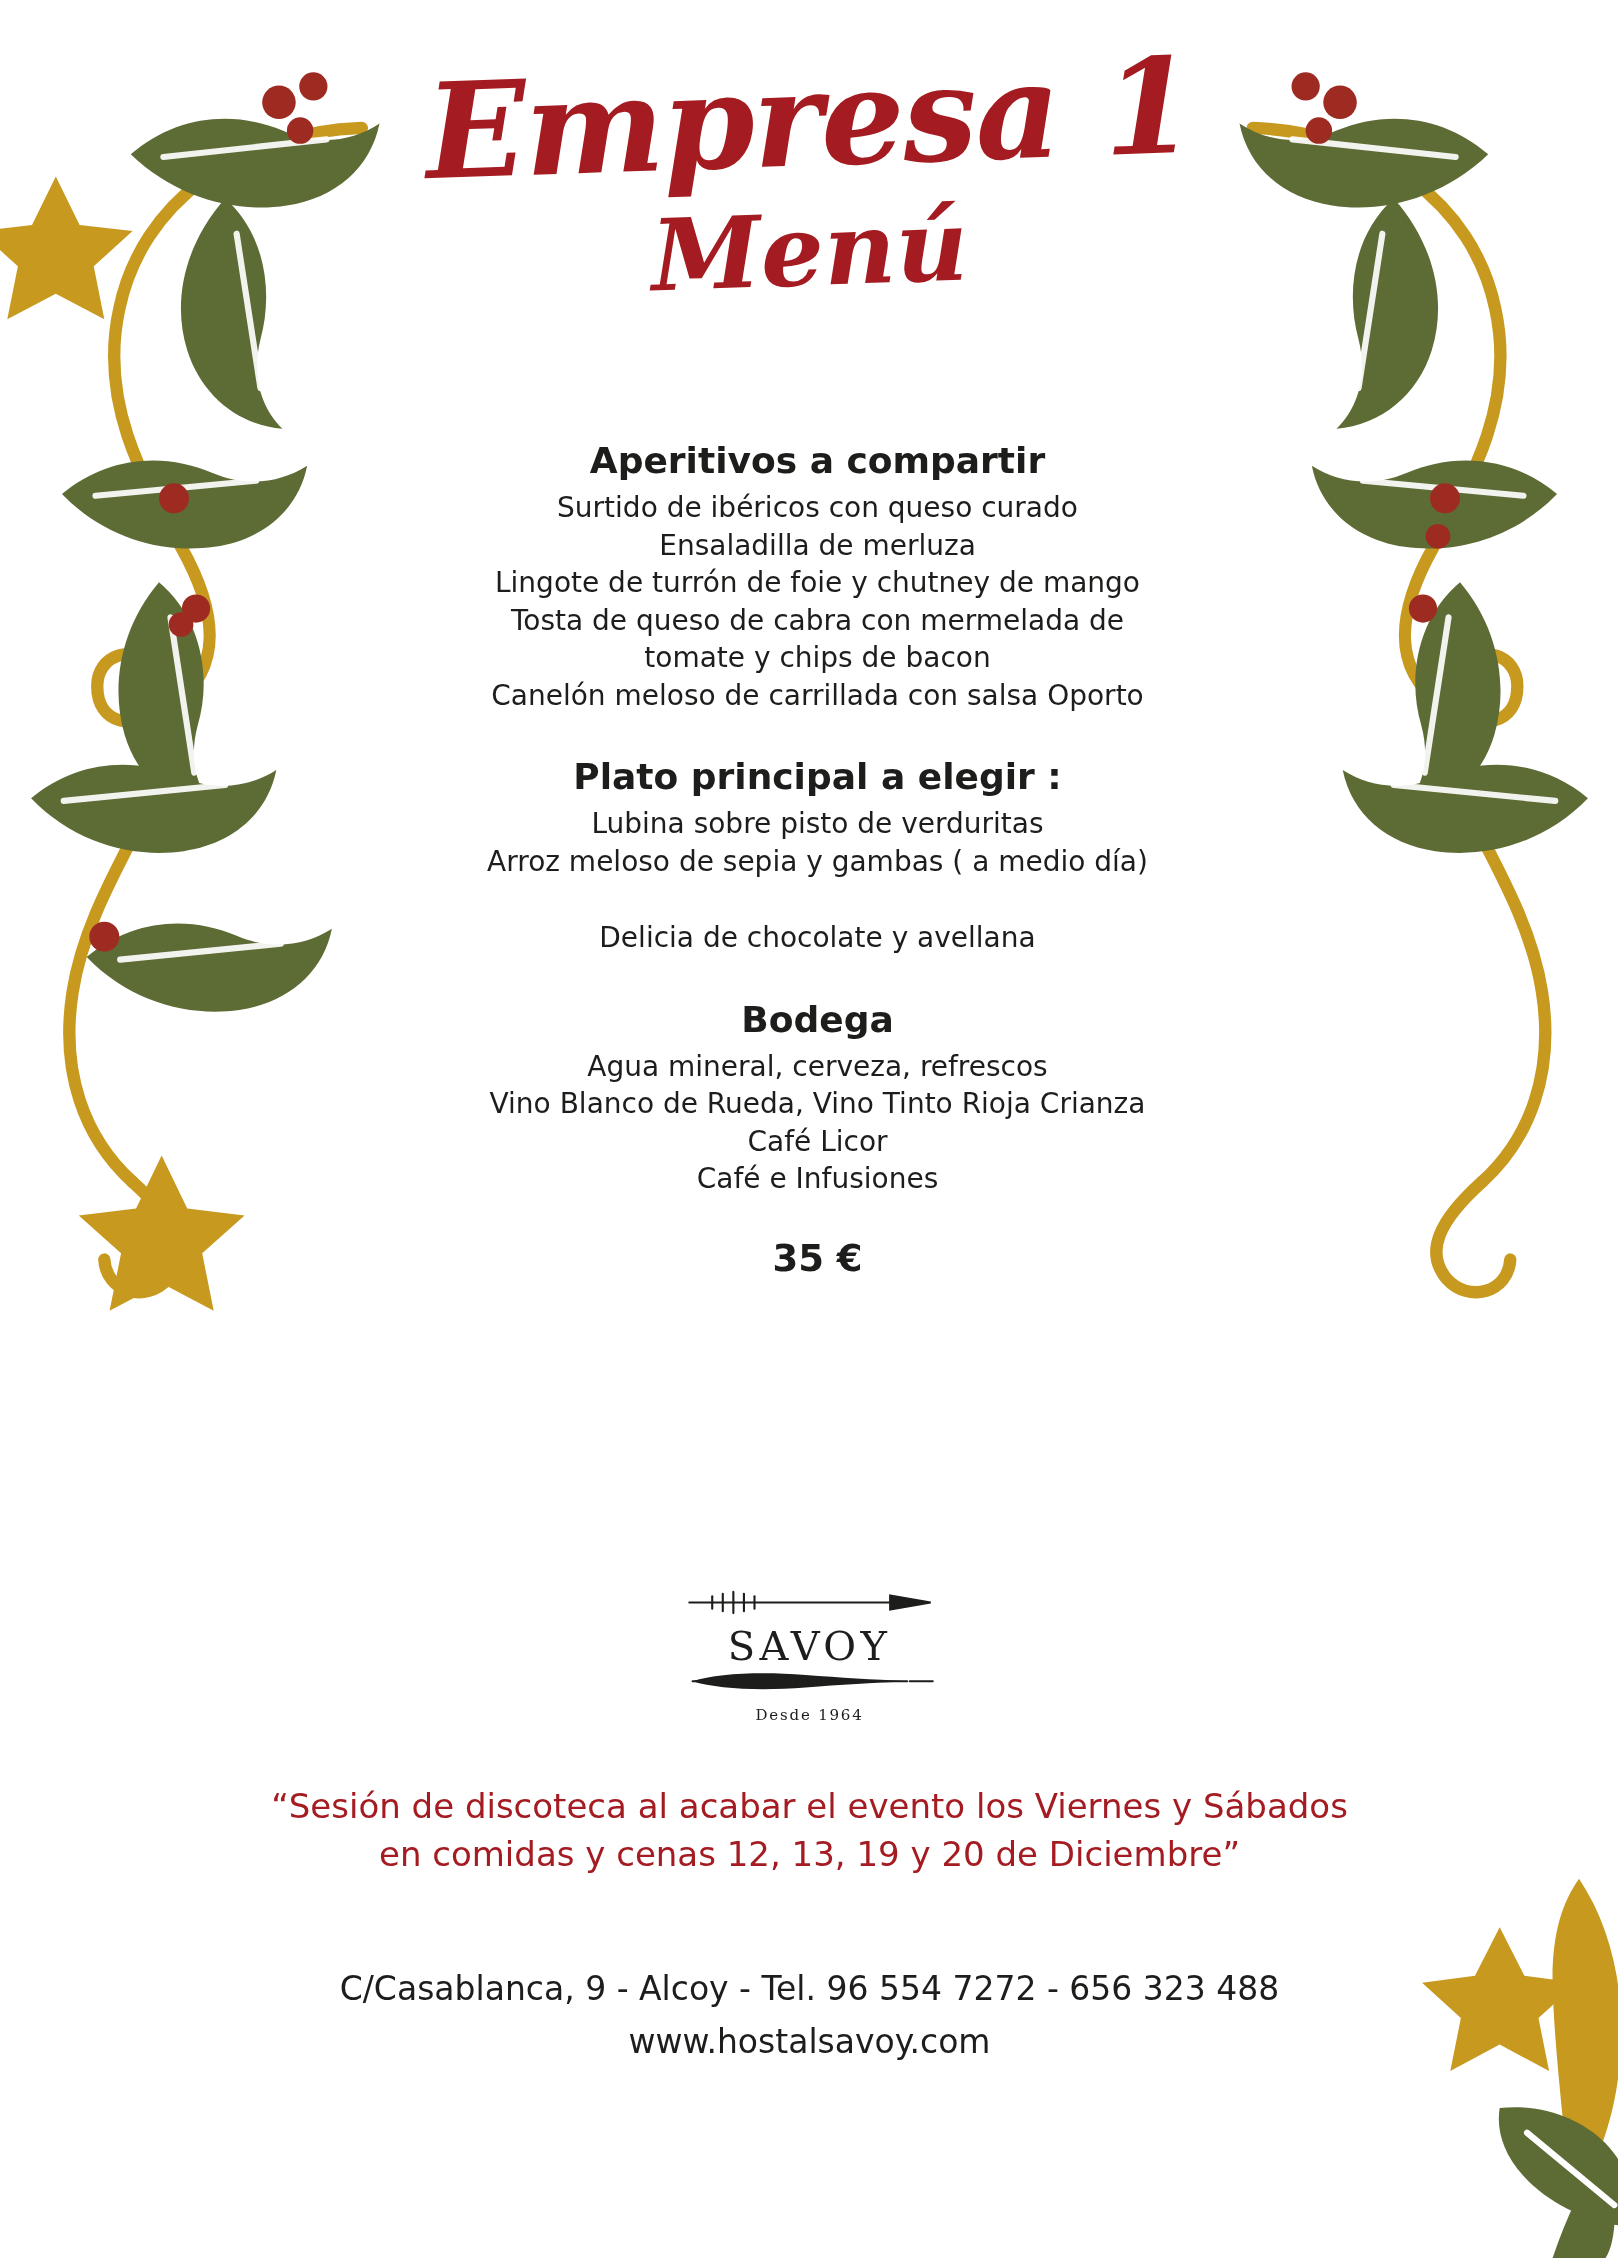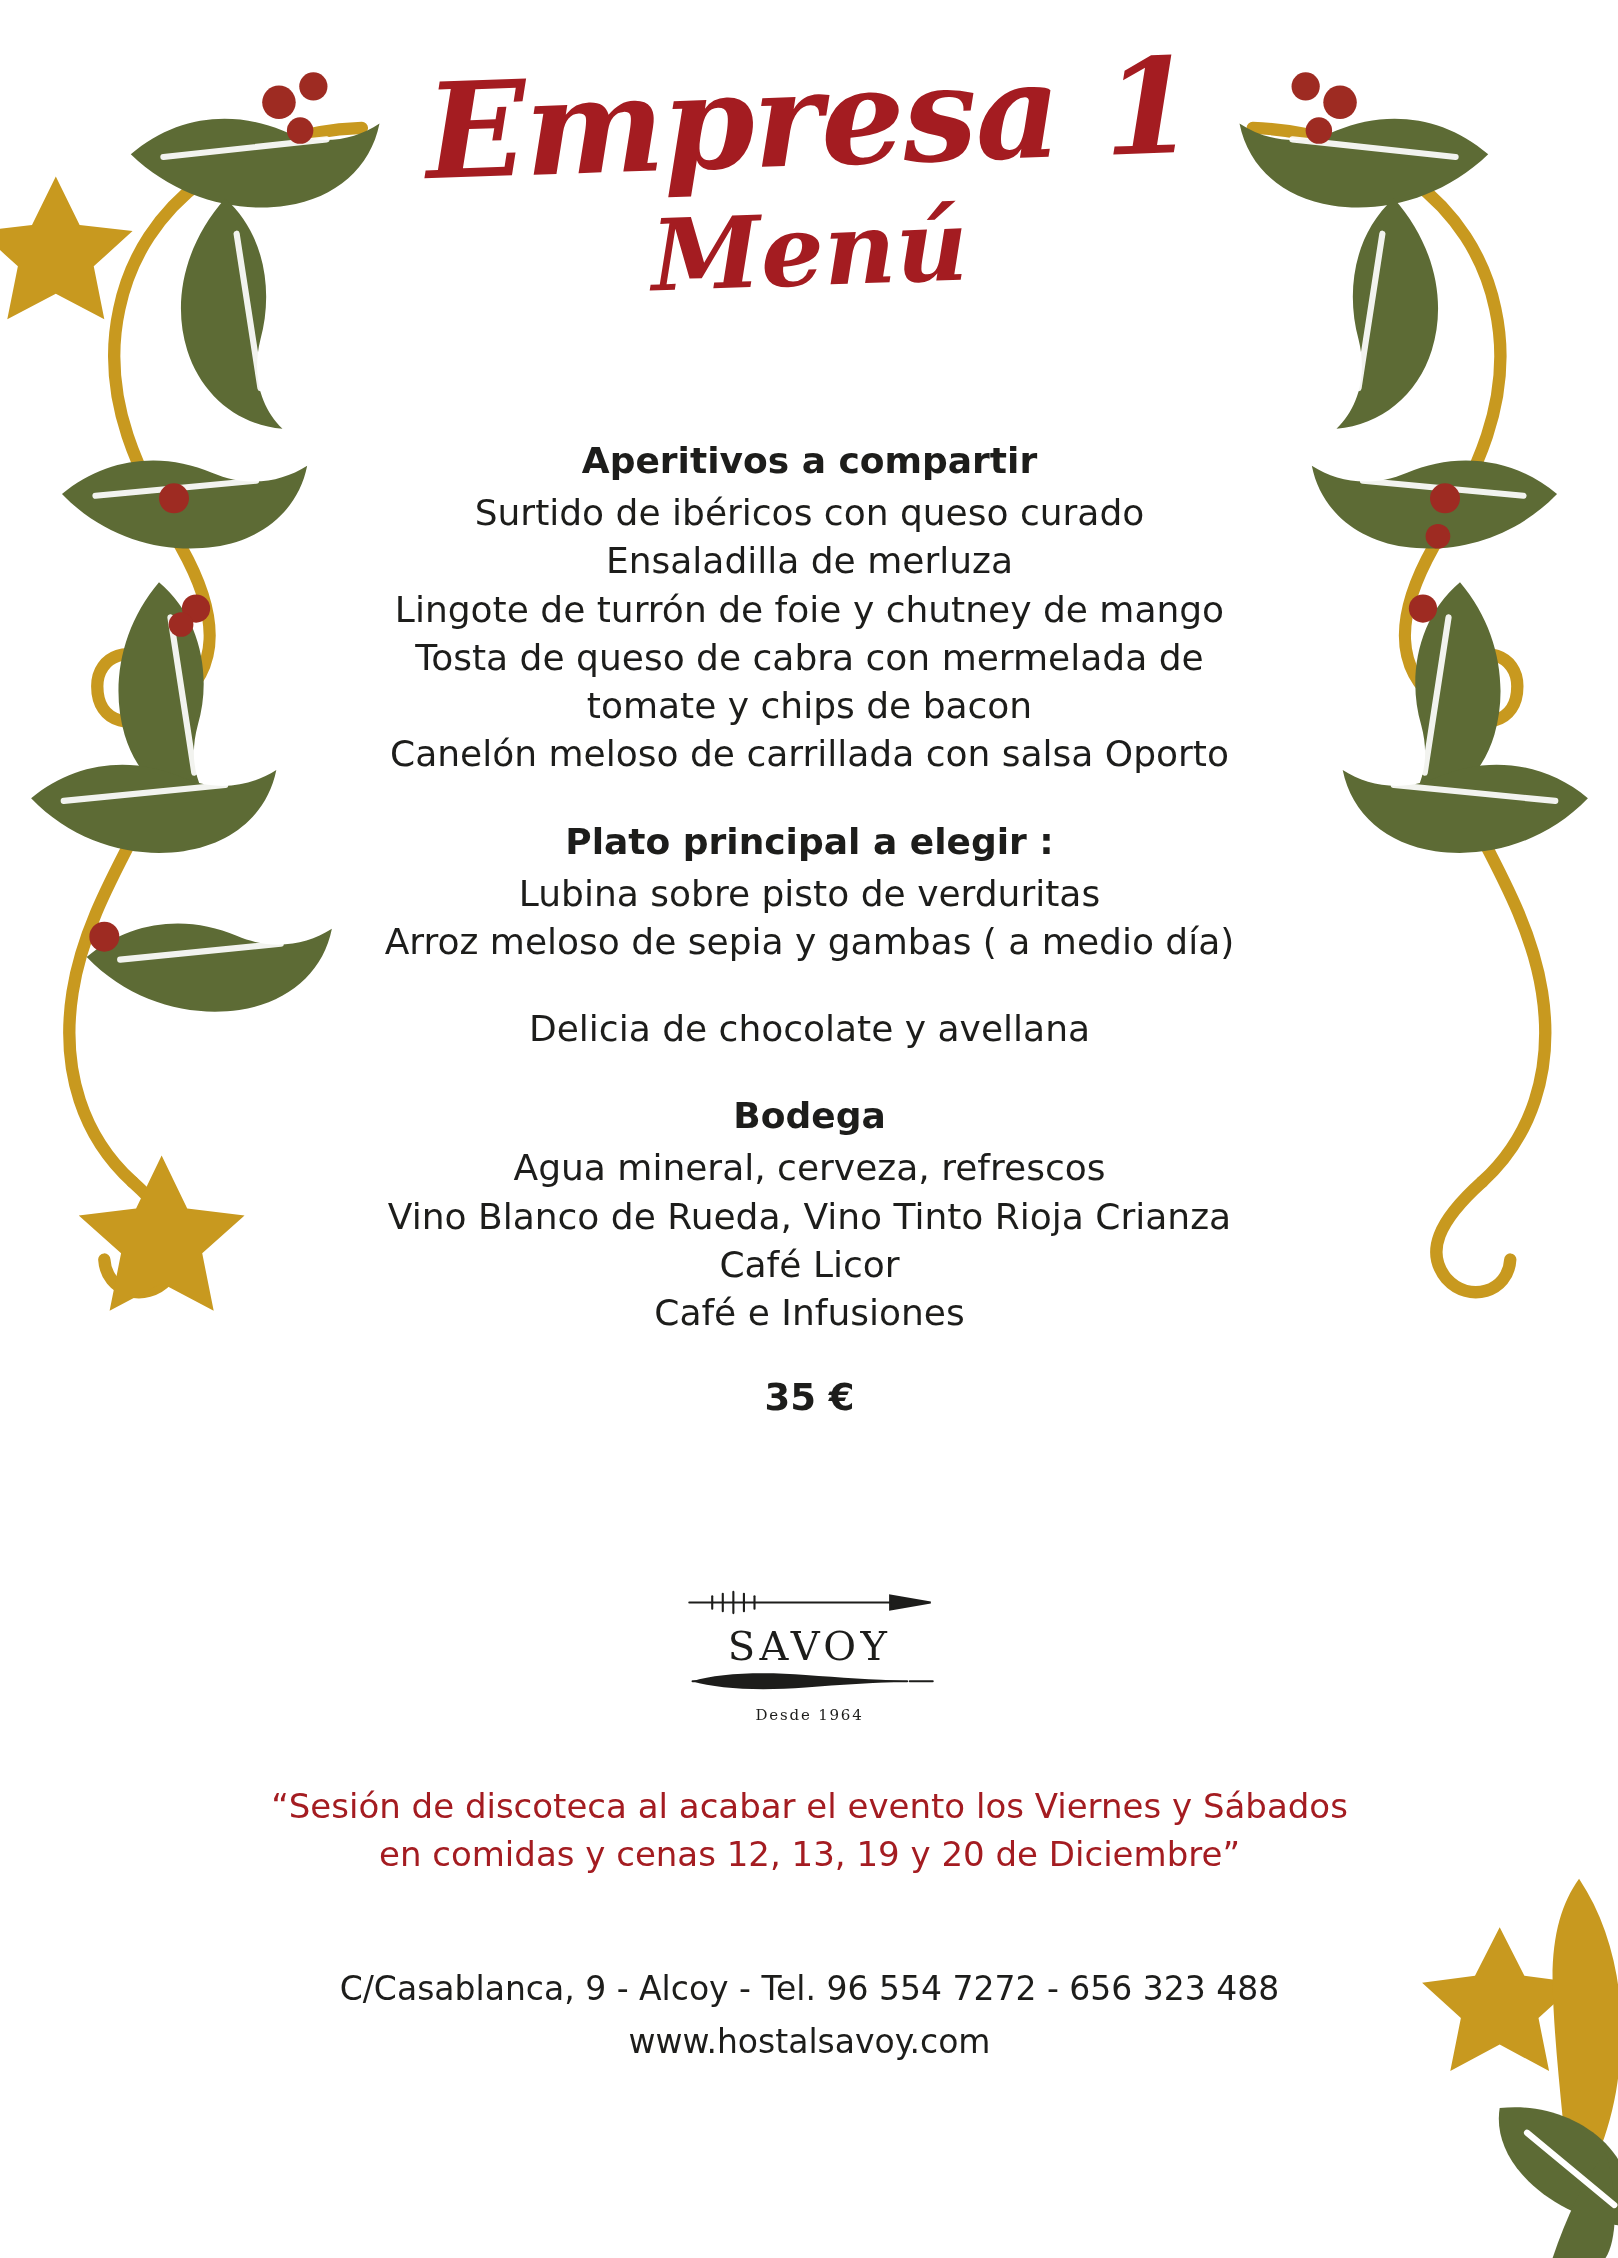--- a/index.html
+++ b/index.html
@@ -53,34 +53,34 @@
     color: #a41c21;
     line-height: 1.0;
     margin: 16px 0 0 0;
     transform: rotate(-2deg);
   }
 
   
   .menu {
     position: absolute;
     top: 437px;
-    left: 203px;
+    left: 211px;
     width: 1213px;
     text-align: center;
   }
   .section { margin-bottom: 39px; }
   .section-title {
     font-size: 36px;
     font-weight: bold;
     color: #1d1d1b;
     line-height: 1.35;
     margin: 0 0 3.5px 0;
   }
   .section-line {
-    font-size: 36px;
+    font-size: 28px;
     font-weight: normal;
     color: #1d1d1b;
     line-height: 1.34;
     margin: 0;
   }
   .price {
     font-size: 37px;
     font-weight: bold;
     margin: 30px 0 0 0;
     text-align: center;

